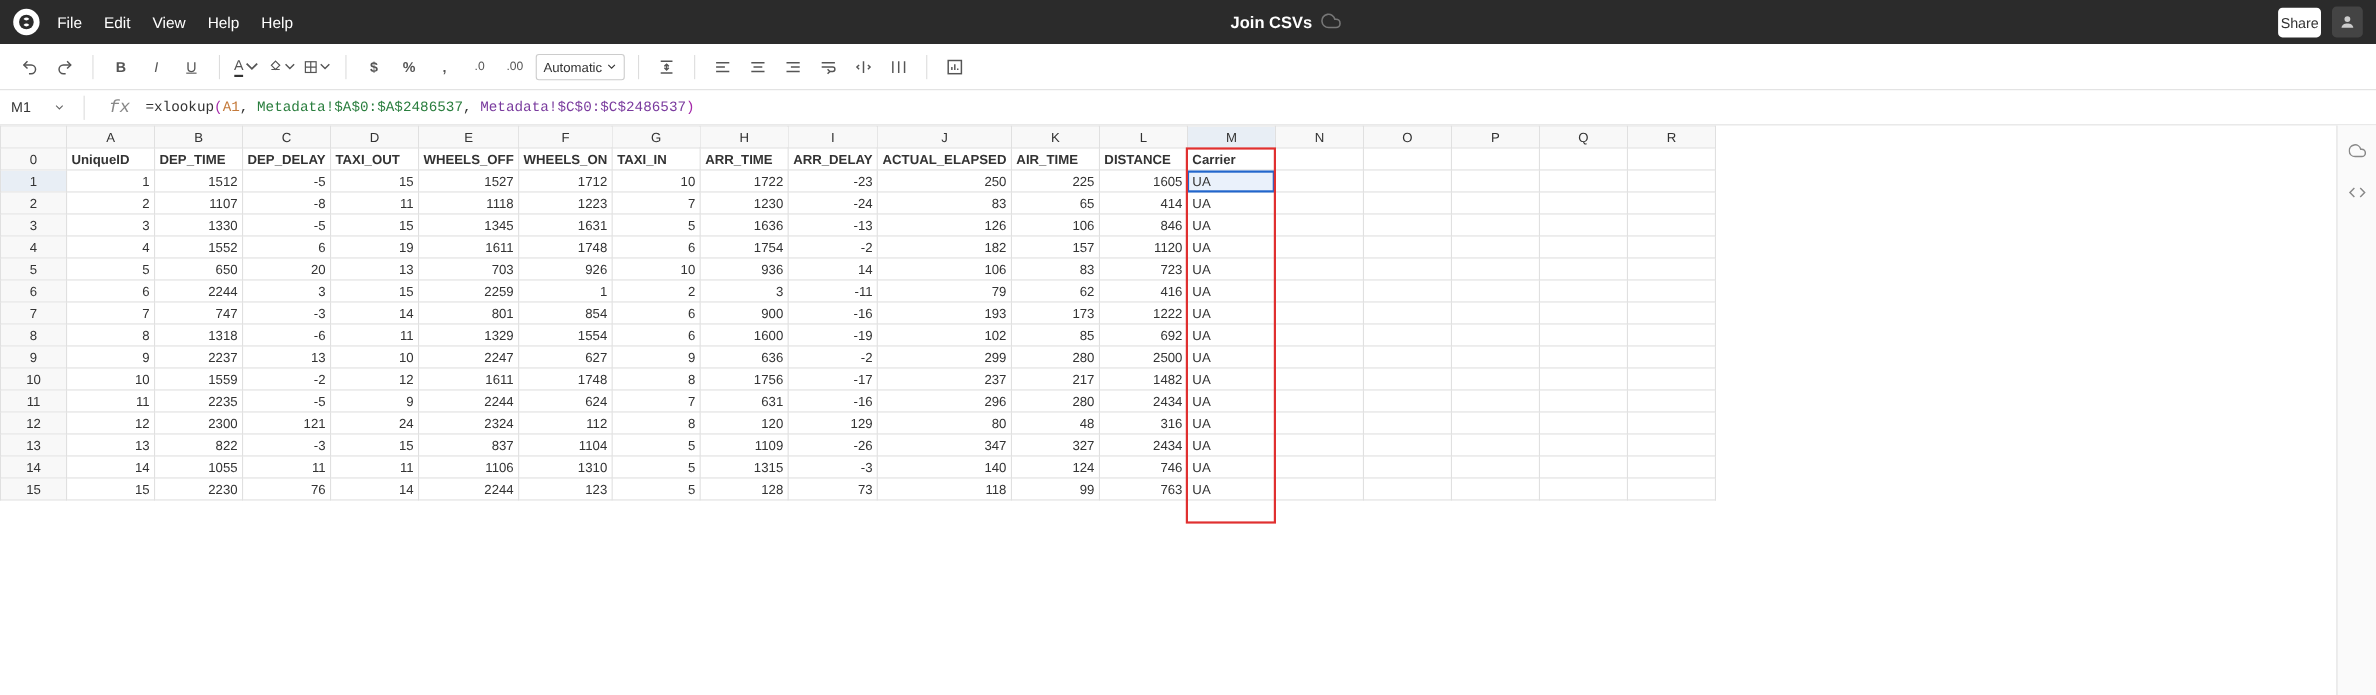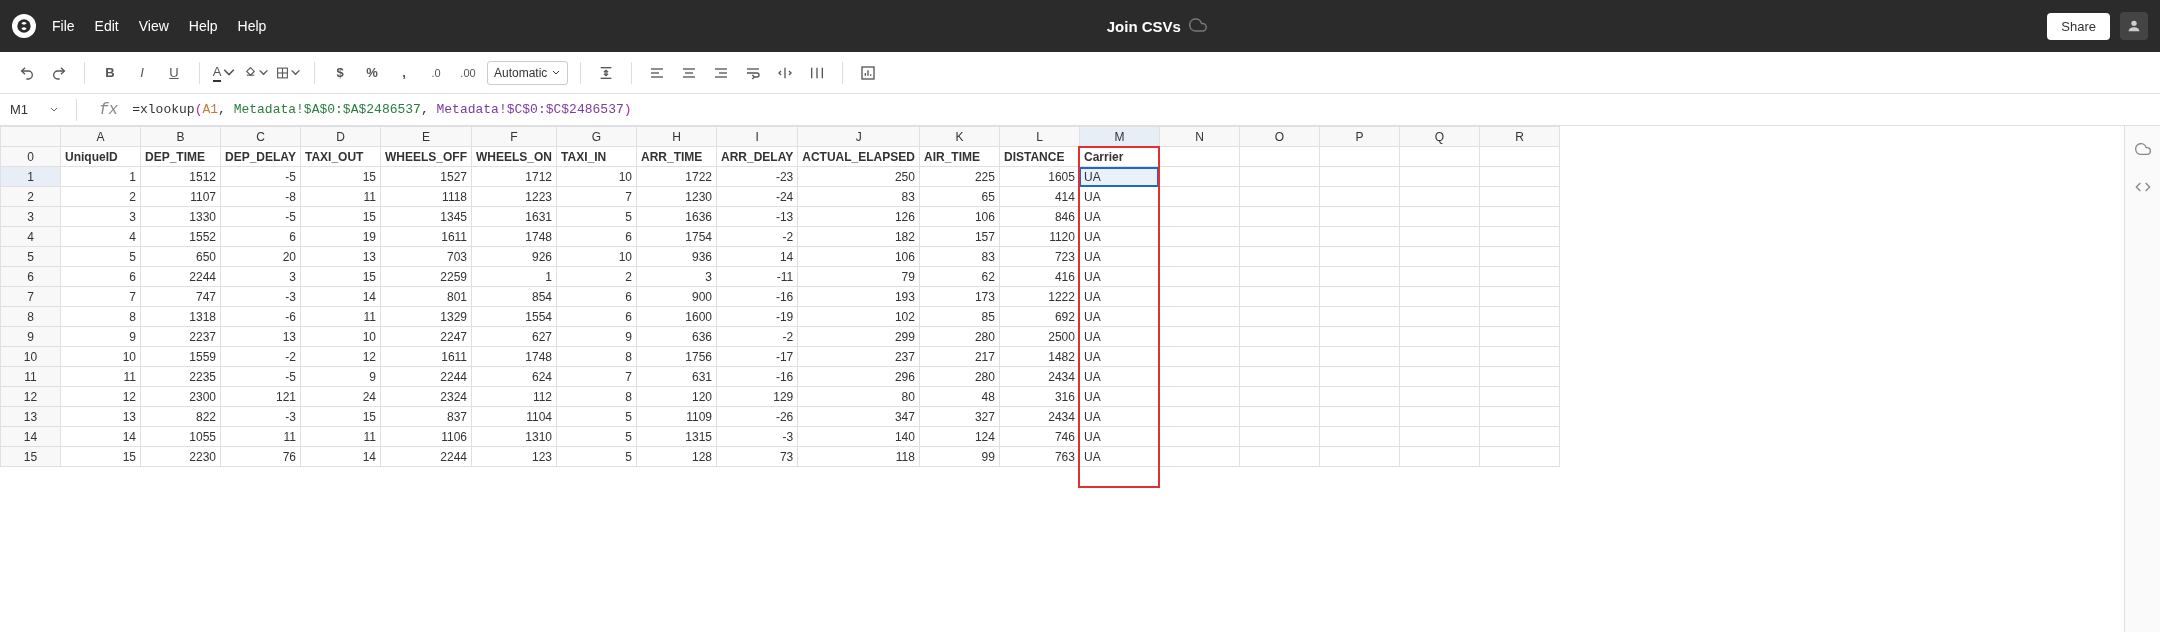--- a/index.html
+++ b/index.html
@@ -1,27 +1,27 @@
 <!DOCTYPE html>
 <html><head>
 <meta charset="utf-8">
 <style>
 * { box-sizing: border-box; margin: 0; padding: 0; }
 body { font-family: Arial, sans-serif; font-size: 13px; color: #333; background: #fff; overflow: hidden; }
 
-.topbar { background: #2b2b2b; color: #fff; display: flex; align-items: center; height: 52px; padding: 0 12px; justify-content: space-between; }
+.topbar { background: #2b2b2b; color: #fff; display: flex; align-items: center; height: 40px; padding: 0 12px; justify-content: space-between; }
 .logo { width: 24px; height: 24px; border-radius: 50%; background: #fff; margin-right: 16px; display: flex; align-items: center; justify-content: center; }
 .logo svg { width: 16px; height: 16px; }
 .menu { display: flex; gap: 20px; }
 .menu-item { cursor: pointer; font-size: 14px; }
 .topbar-center { flex: 1; display: flex; justify-content: center; align-items: center; gap: 8px; }
 .doc-title { font-weight: bold; font-size: 15px; }
 .cloud-icon { opacity: 0.6; }
 .topbar-right { display: flex; align-items: center; gap: 10px; }
-.share-btn { background: #fff; color: #333; border: none; padding: 6px 14px; border-radius: 4px; font-size: 13px; cursor: pointer; font-weight: 500; }
+.share-btn { background: #fff; color: #333; border: none; padding: 6px 2px; border-radius: 4px; font-size: 13px; cursor: pointer; font-weight: 500; }
 .user-btn { width: 28px; height: 28px; border-radius: 4px; display: flex; align-items: center; justify-content: center; background: #444; cursor: pointer; }
 
 .toolbar { display: flex; align-items: center; height: 42px; padding: 0 14px; border-bottom: 1px solid #e0e0e0; gap: 4px; }
 .tb-group { display: flex; align-items: center; gap: 6px; }
 .tb-sep { width: 1px; height: 22px; background: #ddd; margin: 0 8px; }
 .tb-btn { width: 26px; height: 26px; display: flex; align-items: center; justify-content: center; cursor: pointer; border-radius: 3px; color: #555; }
 .tb-btn svg { width: 16px; height: 16px; }
 .tb-drop { display: flex; align-items: center; border: 1px solid #ccc; border-radius: 3px; padding: 2px 6px; font-size: 12px; cursor: pointer; height: 24px; gap: 4px; }
 
 .formula-bar { display: flex; align-items: center; height: 32px; padding: 0 10px; border-bottom: 1px solid #e0e0e0; gap: 8px; font-family: 'Courier New', monospace; }

